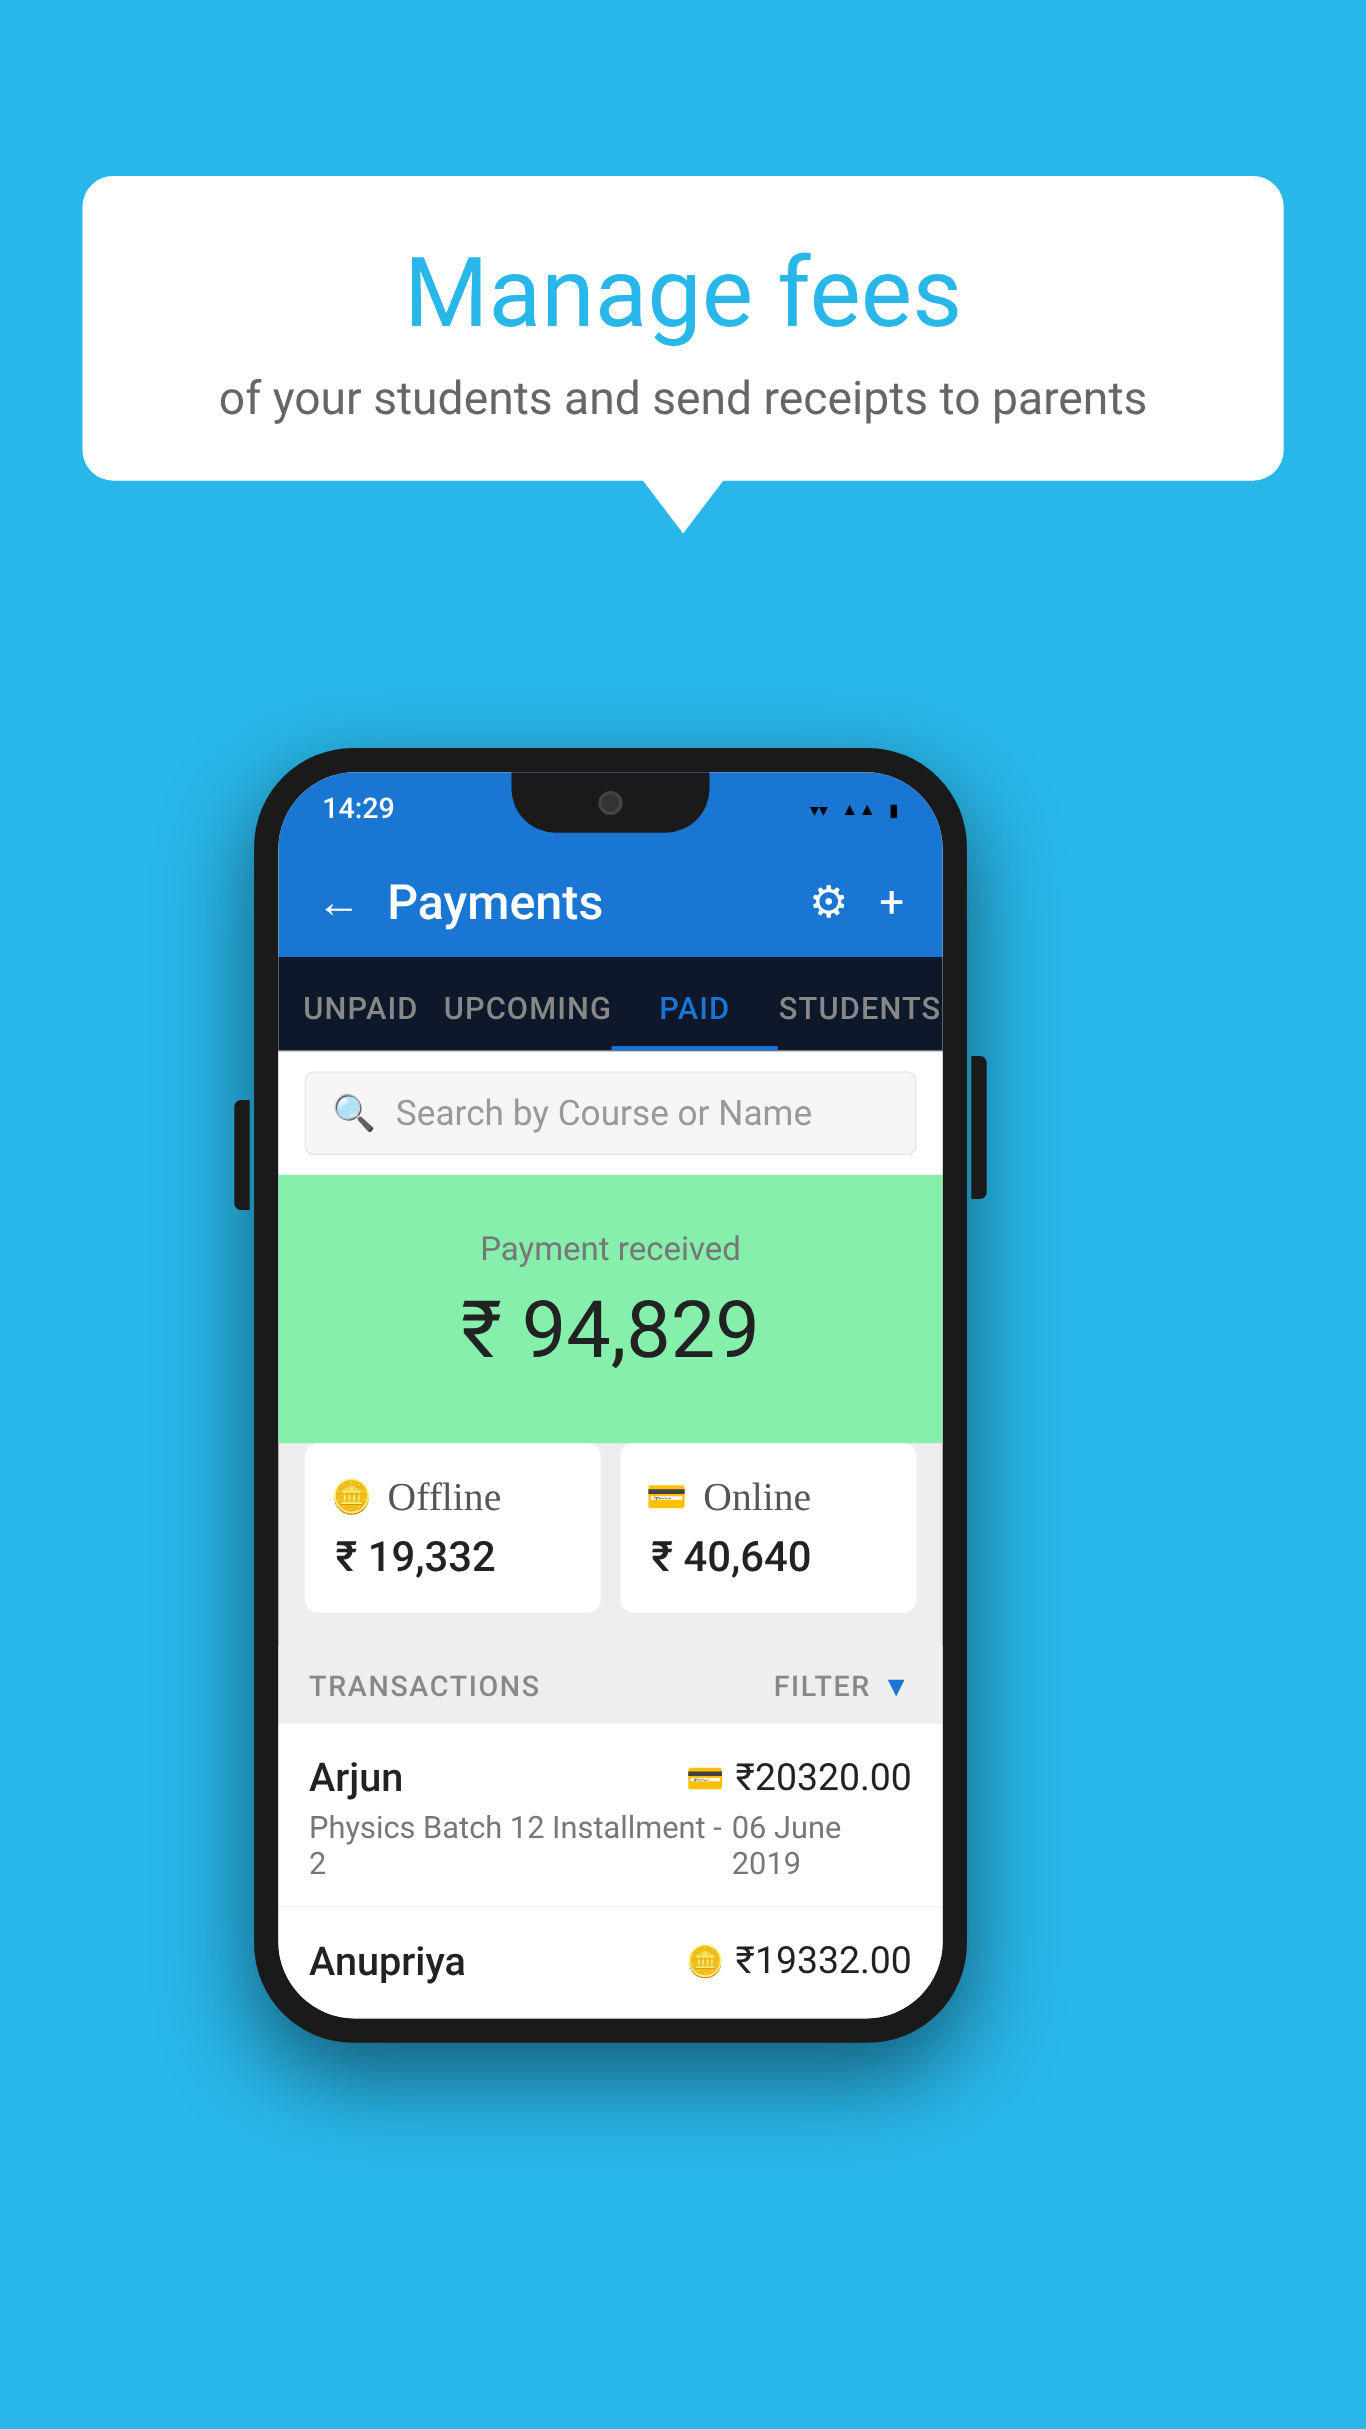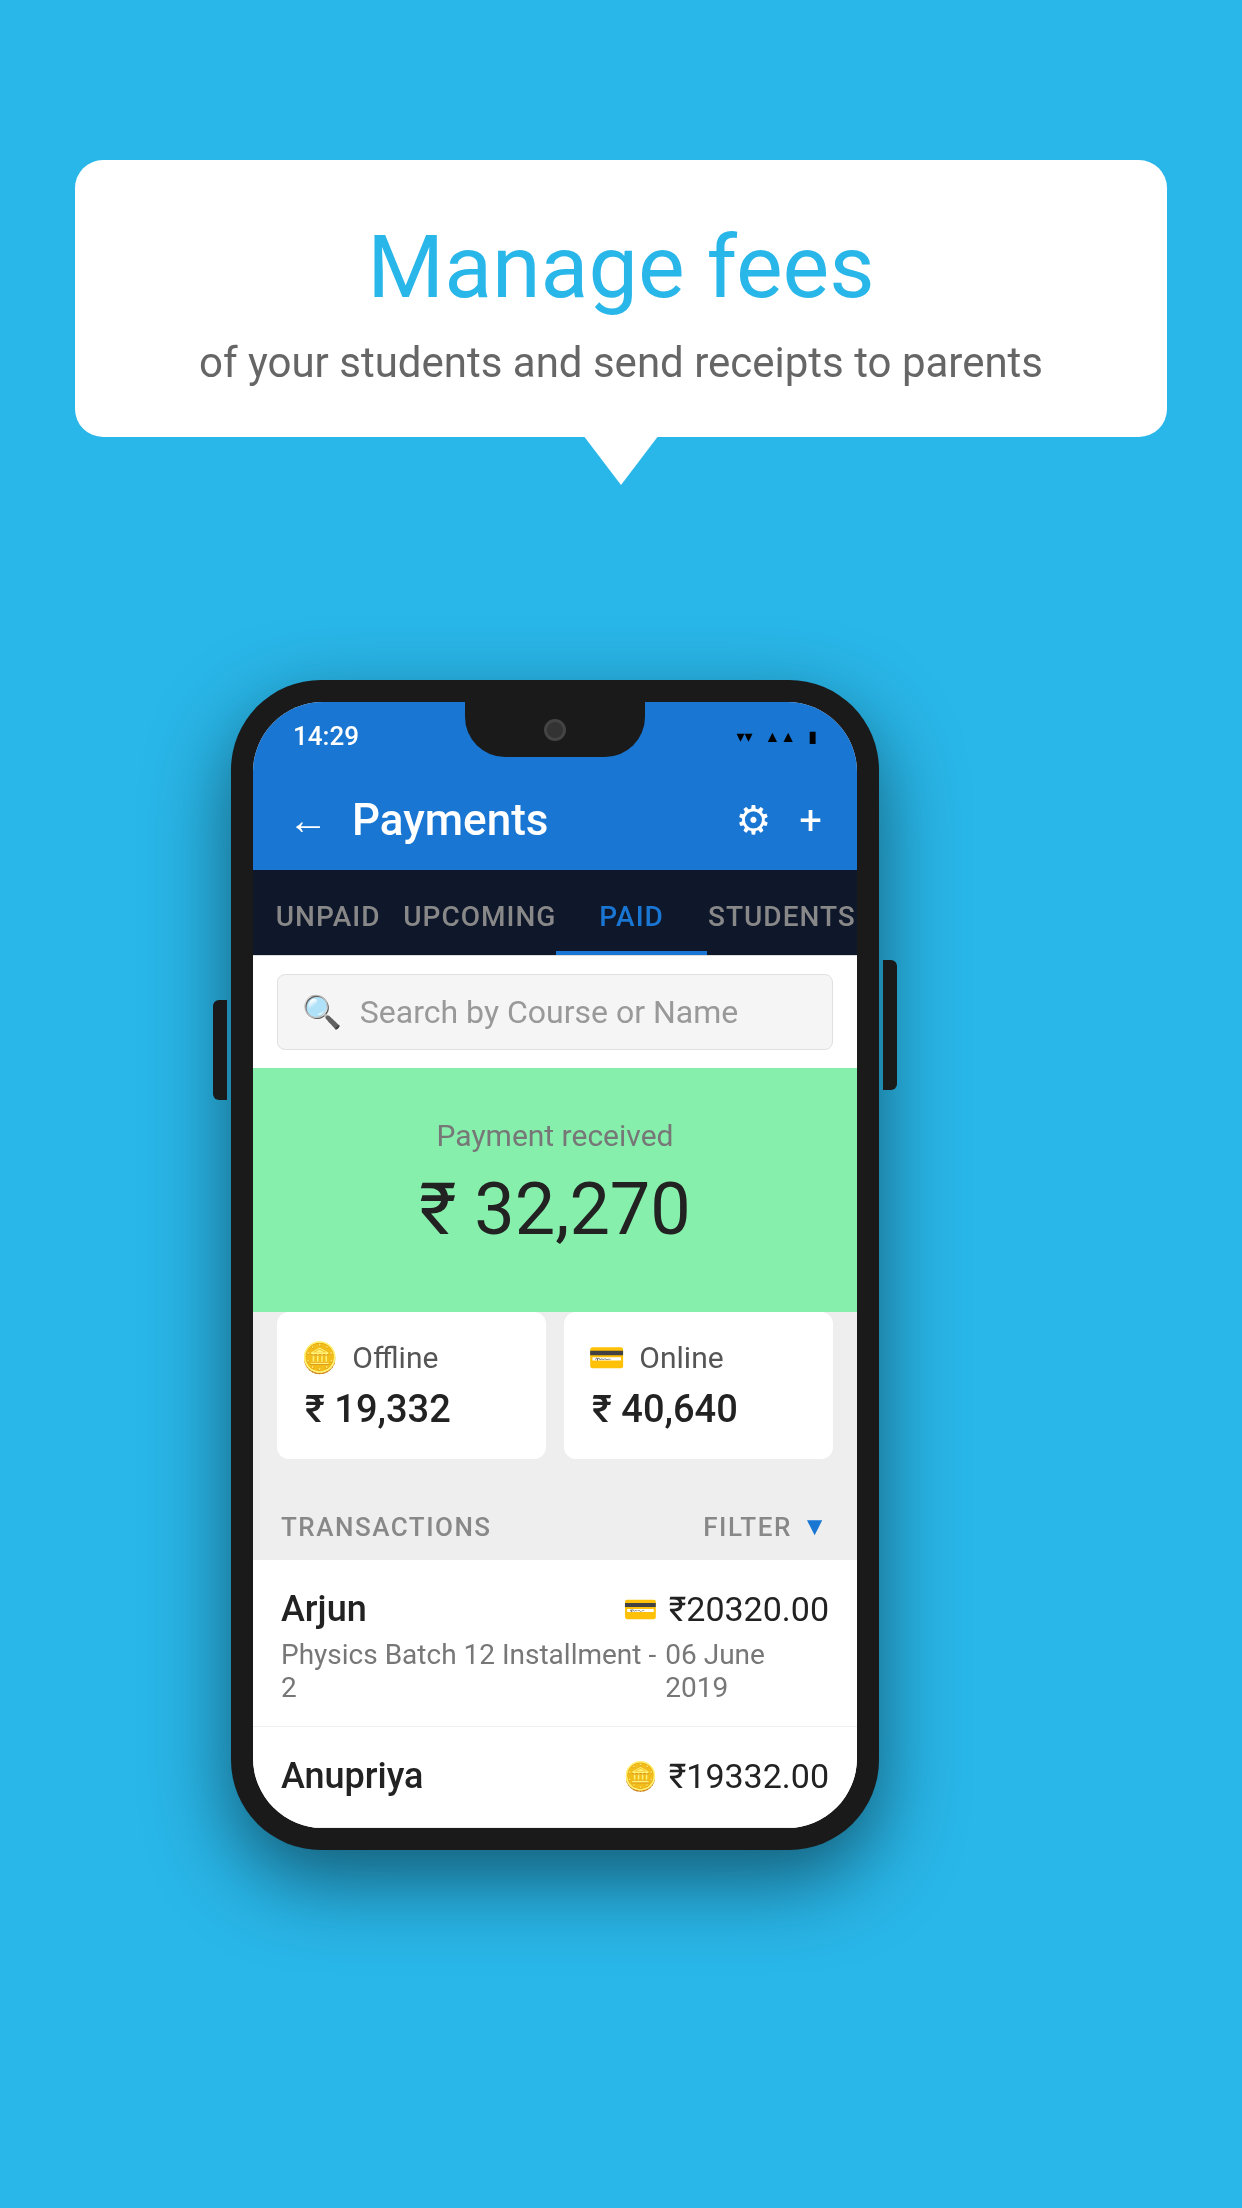--- a/index.html
+++ b/index.html
@@ -260,21 +260,22 @@
       align-items: center;
       gap: 14px;
       margin-bottom: 12px;
     }
     .card-icon {
       color: #666;
       font-size: 30px;
     }
     .card-label {
       color: #555;
-      font-size: 30px;
+      font-size: 36px;
+      font-family: Liberation Serif, serif;
     }
     .card-amount {
       font-size: 38px;
       font-weight: 500;
       color: #222;
       margin-left: 4px;
     }
 
     
     .transactions-header {
@@ -402,21 +403,21 @@
 
       <div class="search-container">
         <div class="search-bar">
           <span class="search-icon-inner">🔍</span>
           <span class="search-placeholder">Search by Course or Name</span>
         </div>
       </div>
 
       <div class="payment-summary">
         <div class="payment-received-label">Payment received</div>
-        <div class="payment-amount">₹ 32,270</div>
+        <div class="payment-amount">₹ 94,829</div>
       </div>
 
       <div class="payment-cards">
         <div class="payment-card">
           <div class="card-header">
             <span class="card-icon">🪙</span>
             <span class="card-label">Offline</span>
           </div>
           <div class="card-amount">₹ 19,332</div>
         </div>

